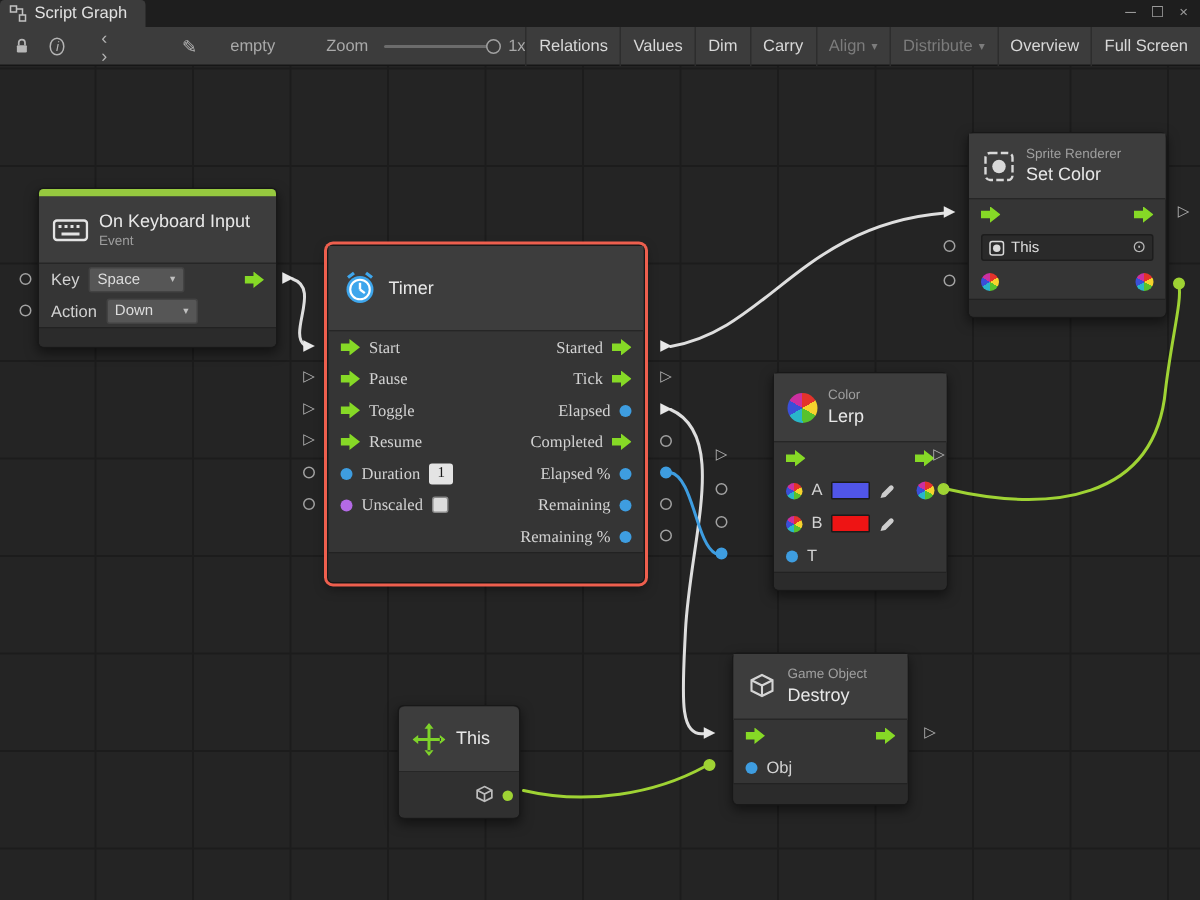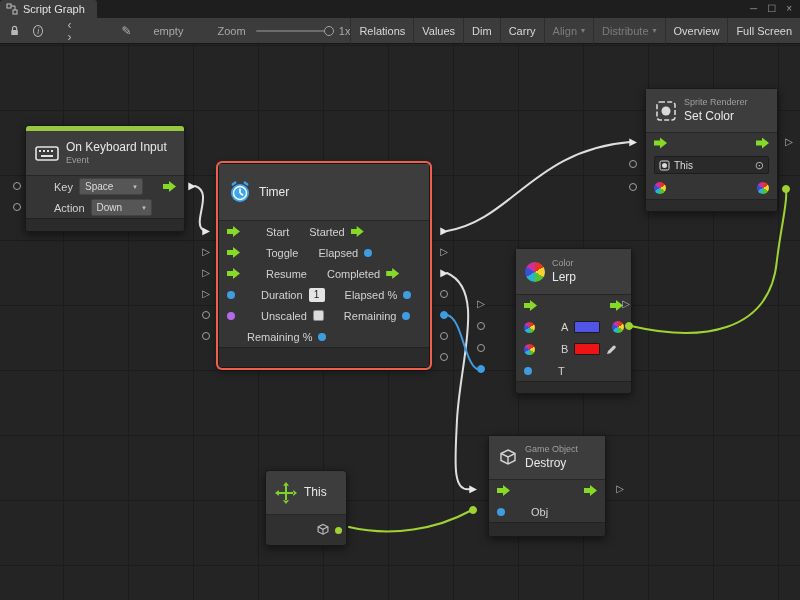--- a/index.html
+++ b/index.html
@@ -37,23 +37,23 @@
   #wires path { fill:none; stroke-width:2; stroke-linecap:round; }
 
   
   .node { position:absolute; background:#353535; border:1px solid #181818; border-radius:4px; box-shadow:0 3px 8px rgba(0,0,0,.5); z-index:2; }
   .node.selected { box-shadow:0 0 0 2px #ee5f4e, 0 3px 8px rgba(0,0,0,.5); }
   .accent { height:5px; background:#96c93f; border-radius:3px 3px 0 0; }
   .nheader { display:flex; align-items:center; gap:7px; padding:0 9px; background:#3d3d3d; border-bottom:1px solid #262626; }
   .ntitle { font-size:12px; color:#e8e8e8; line-height:1.25; white-space:nowrap; }
   .ncat { font-size:9px; color:#9f9f9f; line-height:1.25; white-space:nowrap; }
   .nrow { display:flex; align-items:center; padding:0 8px; gap:6px; }
-  .trow { display:flex; justify-content:flex-start; align-items:center; height:21px; padding:0 8px; }
+  .trow { display:flex; justify-content:space-between; align-items:center; height:21px; padding:0 8px;font-family:Liberation Serif, serif; }
   .tleft,.tright { display:flex; align-items:center; gap:6px; }
-  .plabel { font-size:11px; color:#d2d2d2; white-space:nowrap;margin-left:20px; }
+  .plabel { font-size:11px; color:#d2d2d2; white-space:nowrap; }
   .nfooter { background:#2b2b2b; border-top:1px solid #222; border-radius:0 0 3px 3px; }
 
   .farrow { width:13px; height:11px; background:#86d926; flex:none;
     clip-path:polygon(0 28%,46% 28%,46% 0,100% 50%,46% 100%,46% 72%,0 72%); }
   .dot { width:8px; height:8px; border-radius:50%; flex:none; }
   .dot.blue { background:#3e9de0; }
   .dot.purple { background:#b46ae6; }
   .dot.green { background:#9fd334; }
   .wheel { width:12px; height:12px; border-radius:50%; flex:none;
     background:conic-gradient(#e4332b 0 60deg,#f6d32d 0 120deg,#57c22d 0 180deg,#29b6c9 0 240deg,#3a4fd8 0 300deg,#cc2fa0 0 360deg); }
@@ -202,20 +202,30 @@
         <span class="plabel">Start</span>
       </span>
     <span class="tright">
         <span class="plabel">Started</span>
         <span class="farrow"></span>
       </span>
   </div>
   <div class="trow">
     <span class="tleft">
         <span class="farrow"></span>
+        <span class="plabel">Pause</span>
+      </span>
+    <span class="tright">
+        <span class="plabel">Tick</span>
+        <span class="farrow"></span>
+      </span>
+  </div>
+  <div class="trow">
+    <span class="tleft">
+        <span class="farrow"></span>
         <span class="plabel">Toggle</span>
       </span>
     <span class="tright">
         <span class="plabel">Elapsed</span>
         <span class="dot blue"></span>
       </span>
   </div>
   <div class="trow">
     <span class="tleft">
         <span class="farrow"></span>

